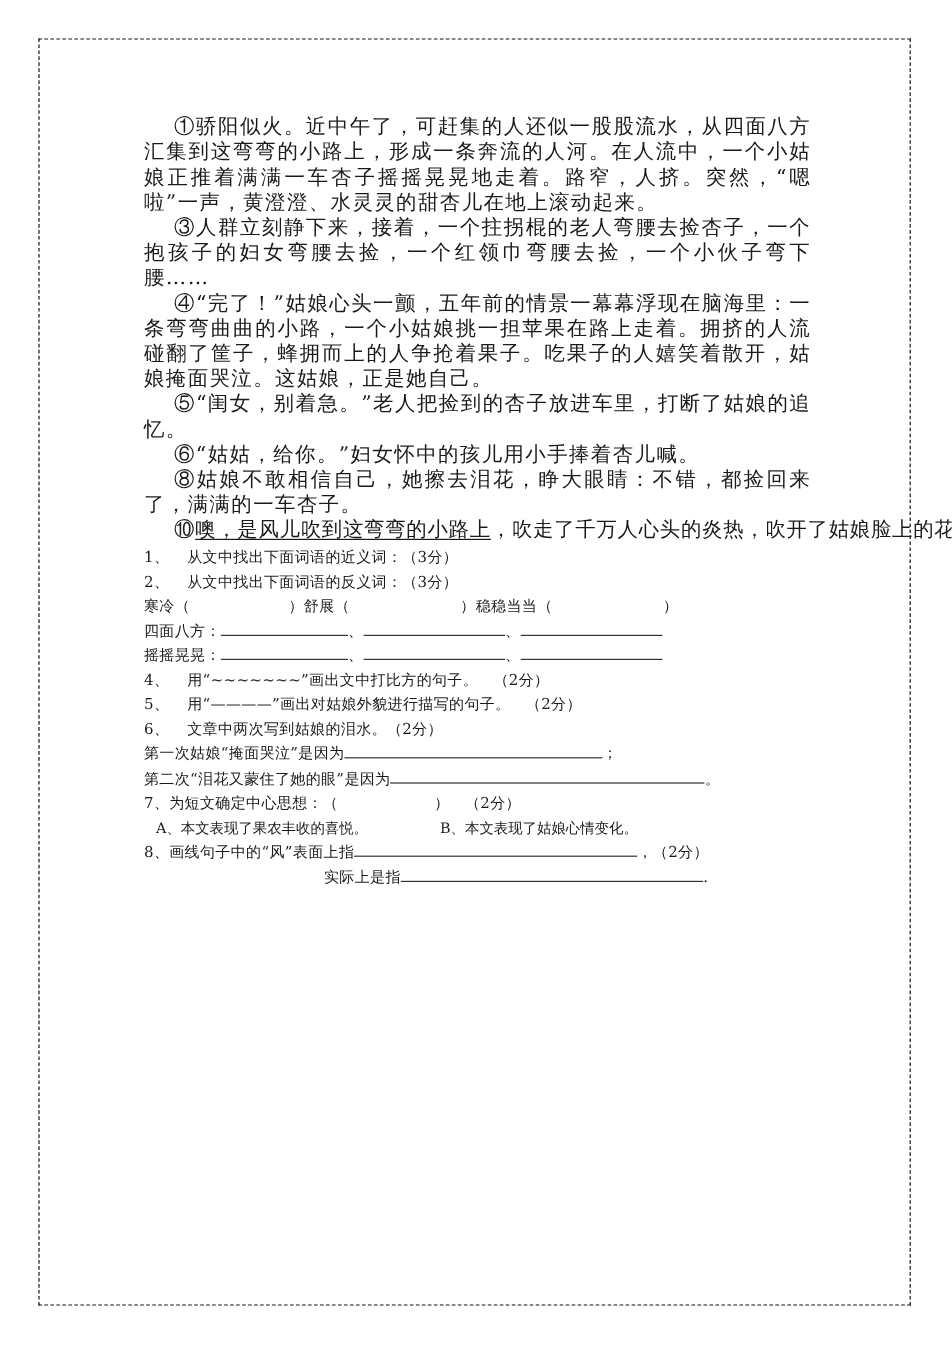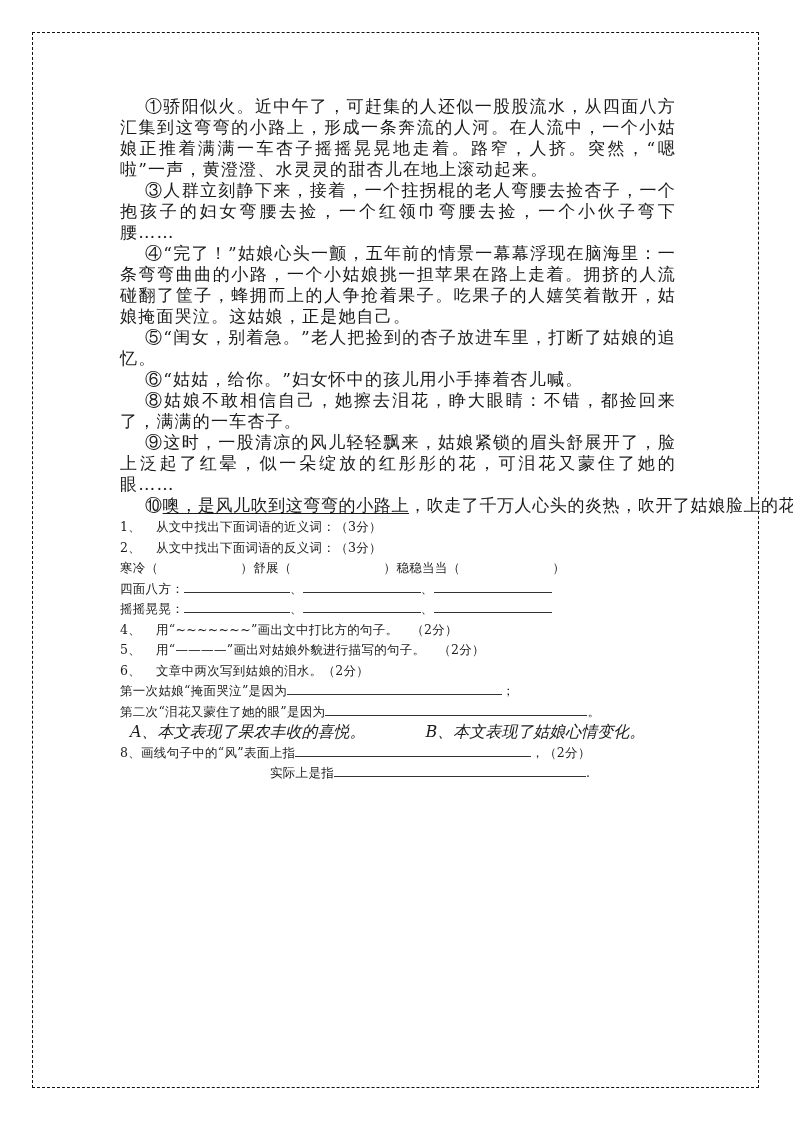--- a/index.html
+++ b/index.html
@@ -12,39 +12,38 @@
   .title .t-label { font-weight:bold; }
   .title .t-name { color:#2b3fa0; font-weight:bold; text-decoration:underline; text-underline-offset:3px; }
   .title .t-score { margin-left:8px; }
   .para { font-size:17px; line-height:21px; text-indent:25px; letter-spacing:1.2px;
           text-align:justify; margin:0; }
   .para u { text-underline-offset:2px; }
   .q { font-size:12.5px; line-height:20.5px; margin:0; white-space:nowrap; letter-spacing:0.3px; }
   .q .num { display:inline-block; width:36px; }
   .blank { display:inline-block; border-bottom:1px solid #333; height:13px; vertical-align:baseline; }
   .paren-gap { display:inline-block; }
-  .opt { font-size:16px; line-height:20.5px; margin:0; white-space:nowrap; padding-left:10px;font-style:italic; }
+  .opt { font-size:12px; line-height:20.5px; margin:0; white-space:nowrap; padding-left:10px; }
   .opt span.b { display:inline-block; margin-left:60px; }
 </style>
 </head>
 <body>
 
 <div class="frame"></div>
 
 <div class="page">
 
 
   <div>
     <p class="para">①骄阳似火。近中午了，可赶集的人还似一股股流水，从四面八方汇集到这弯弯的小路上，形成一条奔流的人河。在人流中，一个小姑娘正推着满满一车杏子摇摇晃晃地走着。路窄，人挤。突然，“嗯啦”一声，黄澄澄、水灵灵的甜杏儿在地上滚动起来。</p>
     <p class="para">③人群立刻静下来，接着，一个拄拐棍的老人弯腰去捡杏子，一个抱孩子的妇女弯腰去捡，一个红领巾弯腰去捡，一个小伙子弯下腰……</p>
     <p class="para">④“完了！”姑娘心头一颤，五年前的情景一幕幕浮现在脑海里：一条弯弯曲曲的小路，一个小姑娘挑一担苹果在路上走着。拥挤的人流碰翻了筐子，蜂拥而上的人争抢着果子。吃果子的人嬉笑着散开，姑娘掩面哭泣。这姑娘，正是她自己。</p>
     <p class="para">⑤“闺女，别着急。”老人把捡到的杏子放进车里，打断了姑娘的追忆。</p>
     <p class="para">⑥“姑姑，给你。”妇女怀中的孩儿用小手捧着杏儿喊。</p>
     <p class="para">⑧姑娘不敢相信自己，她擦去泪花，睁大眼睛：不错，都捡回来了，满满的一车杏子。</p>
-    <p class="para">⑨这时，一股清凉的风儿轻轻飘来，姑娘紧锁的眉头舒展开了，脸上泛起了红晕，似一朵绽放的红彤彤的花，可泪花又蒙住了她的眼……</p>
     <p class="para" style="white-space:nowrap; letter-spacing:0.6px;">
       <span>⑩</span><u>噢，是风儿吹到这弯弯的小路上</u><span>，吹走了千万人心头的炎热，吹开了姑娘脸上的花……</span>
     </p>
   </div>
 
   <div style="margin-top:1px;">
 
     <p class="q">
       <span class="num">1、</span><span>从文中找出下面词语的近义词：（3分）</span>
     </p>
@@ -74,20 +73,23 @@
     <p class="q">
       <span class="num">6、</span><span>文章中两次写到姑娘的泪水。（2分）</span>
     </p>
     <p class="q">
       <span>第一次姑娘“掩面哭泣”是因为</span><span class="blank" style="width:215px;"></span><span>；</span>
     </p>
     <p class="q">
       <span>第二次“泪花又蒙住了她的眼”是因为</span><span class="blank" style="width:262px;"></span><span>。</span>
     </p>
 
+    <p class="q">
+      <span>7、为短文确定中心思想：（</span><span class="paren-gap" style="width:80px;"></span><span>）　（2分）</span>
+    </p>
     <p class="opt">
       <span>A、本文表现了果农丰收的喜悦。</span><span class="b">B、本文表现了姑娘心情变化。</span>
     </p>
 
     <p class="q">
       <span>8、画线句子中的“风”表面上指</span><span class="blank" style="width:236px;"></span><span>，（2分）</span>
     </p>
     <p class="q" style="padding-left:150px;">
       <span>实际上是指</span><span class="blank" style="width:252px;"></span><span>.</span>
     </p>

